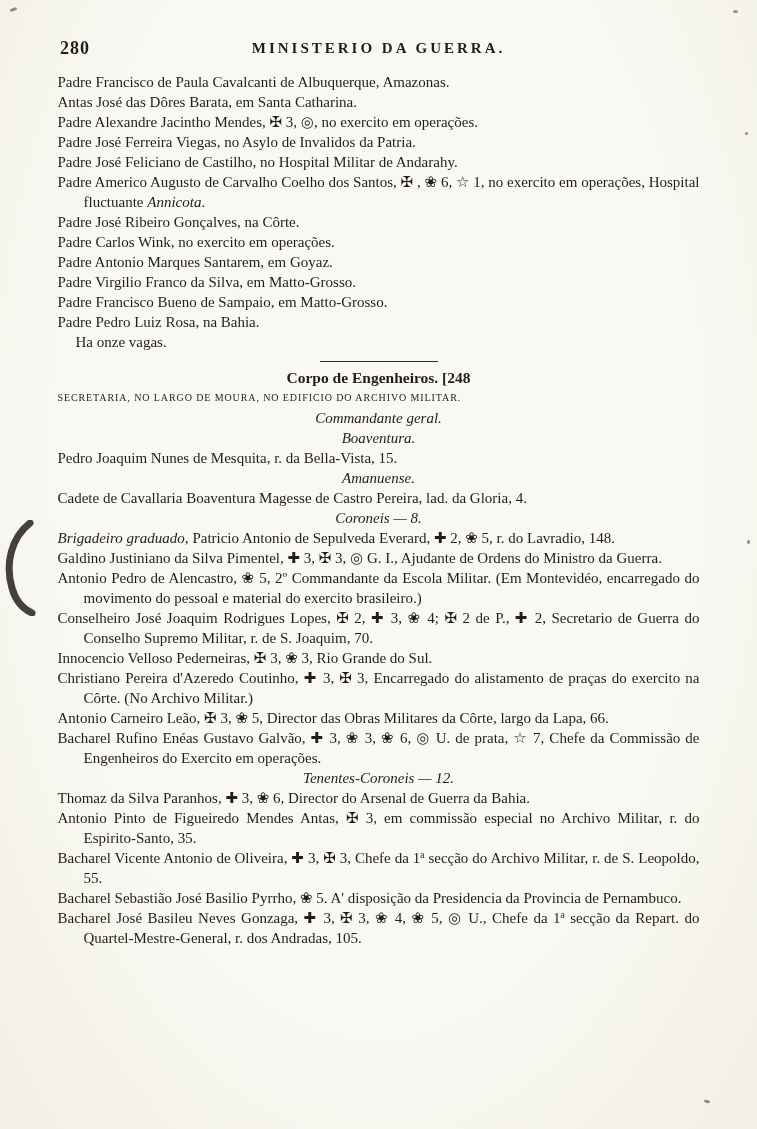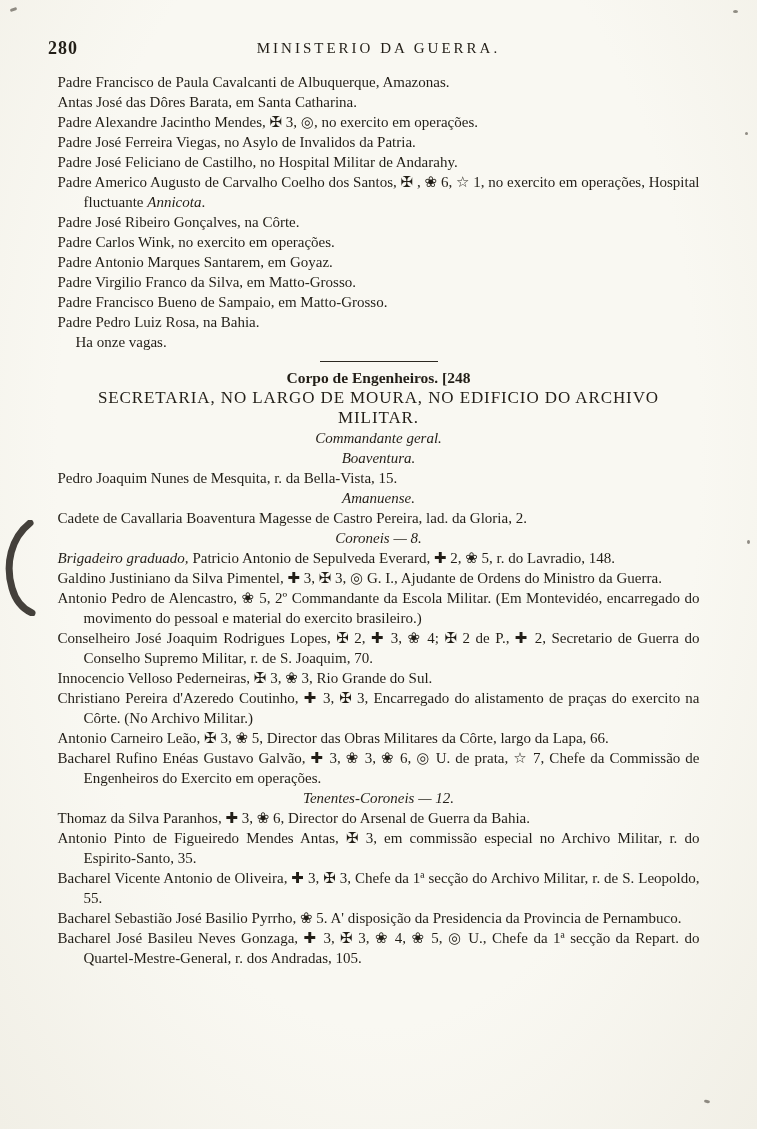--- a/index.html
+++ b/index.html
@@ -8,37 +8,37 @@
     width:757px;height:1129px;overflow:hidden;background:#dcd9d0;
   }
   .page{
     position:relative;width:757px;height:1129px;
     background:radial-gradient(ellipse at 50% 40%, #f9f8f2 60%, #f1efe6 100%);
     color:#221e17;
     font-family:"Liberation Serif","DejaVu Serif",serif;
   }
   .page-header{position:relative;height:66px;padding-top:40px}
   .page-number{
-    position:absolute;left:48px;top:38px;
+    position:absolute;left:60px;top:38px;
     font-size:18px;font-weight:bold;letter-spacing:1px;
   }
   .page-title{
     margin:0;text-align:center;
-    font-size:15px;font-weight:normal;letter-spacing:3px;
+    font-size:15px;font-weight:bold;letter-spacing:3px;
   }
   .document-body{
     margin:6px auto 0;width:642px;
     font-size:15px;line-height:20px;
   }
   .document-body p{margin:0}
   .entry{text-align:justify;padding-left:26px;text-indent:-26px}
   .entry.indent{padding-left:0;text-indent:18px;text-align:left}
   .italic-heading{text-align:center;font-style:italic;margin:1px 0}
   .section-title{text-align:center;font-weight:bold;font-size:15.5px;margin:7px 0 2px}
-  .smallcaps-line{text-align:center;font-size:17px;letter-spacing:.9px;margin:1px 0 2px}
+  .smallcaps-line{text-align:left;font-size:10px;letter-spacing:.9px;margin:1px 0 2px}
   .rule-line{width:118px;height:0;border-top:1.5px solid #2c2820;margin:9px auto 6px}
   .it{font-style:italic}
   .smudge{position:absolute;left:2px;top:520px}
   .speck{position:absolute;background:#3a352c;border-radius:50%;opacity:.55}
   .speck.s1{left:10px;top:8px;width:7px;height:3px;border-radius:2px;transform:rotate(-20deg)}
   .speck.s2{left:733px;top:10px;width:5px;height:3px}
   .speck.s3{left:745px;top:132px;width:3px;height:3px}
   .speck.s4{left:747px;top:540px;width:3px;height:4px}
   .speck.s5{left:704px;top:1100px;width:6px;height:3px;transform:rotate(12deg)}
 </style>
@@ -76,21 +76,21 @@
       <p class="entry"><span>Padre Francisco Bueno de Sampaio, em Matto-Grosso.</span></p>
       <p class="entry"><span>Padre Pedro Luiz Rosa, na Bahia.</span></p>
       <p class="entry indent"><span>Ha onze vagas.</span></p>
       <div class="rule-line"></div>
       <p class="section-title"><span>Corpo de Engenheiros. [248</span></p>
       <p class="smallcaps-line"><span>SECRETARIA, NO LARGO DE MOURA, NO EDIFICIO DO ARCHIVO MILITAR.</span></p>
       <p class="italic-heading"><span>Commandante geral.</span></p>
       <p class="italic-heading"><span>Boaventura.</span></p>
       <p class="entry"><span>Pedro Joaquim Nunes de Mesquita, r. da Bella-Vista, 15.</span></p>
       <p class="italic-heading"><span>Amanuense.</span></p>
-      <p class="entry"><span>Cadete de Cavallaria Boaventura Magesse de Castro Pereira, lad. da Gloria, 2.</span></p>
+      <p class="entry"><span>Cadete de Cavallaria Boaventura Magesse de Castro Pereira, lad. da Gloria, 4.</span></p>
       <p class="italic-heading"><span>Coroneis — 8.</span></p>
       <p class="entry"><span class="it">Brigadeiro graduado,</span><span> Patricio Antonio de Sepulveda Everard, ✚ 2, ❀ 5, r. do Lavradio, 148.</span></p>
       <p class="entry"><span>Galdino Justiniano da Silva Pimentel, ✚ 3, ✠ 3, ◎ G. I., Ajudante de Ordens do Ministro da Guerra.</span></p>
       <p class="entry"><span>Antonio Pedro de Alencastro, ❀ 5, 2º Commandante da Escola Militar. (Em Montevidéo, encarregado do movimento do pessoal e material do exercito brasileiro.)</span></p>
       <p class="entry"><span>Conselheiro José Joaquim Rodrigues Lopes, ✠ 2, ✚ 3, ❀ 4; ✠ 2 de P., ✚ 2, Secretario de Guerra do Conselho Supremo Militar, r. de S. Joaquim, 70.</span></p>
       <p class="entry"><span>Innocencio Velloso Pederneiras, ✠ 3, ❀ 3, Rio Grande do Sul.</span></p>
       <p class="entry"><span>Christiano Pereira d'Azeredo Coutinho, ✚ 3, ✠ 3, Encarregado do alistamento de praças do exercito na Côrte. (No Archivo Militar.)</span></p>
       <p class="entry"><span>Antonio Carneiro Leão, ✠ 3, ❀ 5, Director das Obras Militares da Côrte, largo da Lapa, 66.</span></p>
       <p class="entry"><span>Bacharel Rufino Enéas Gustavo Galvão, ✚ 3, ❀ 3, ❀ 6, ◎ U. de prata, ☆ 7, Chefe da Commissão de Engenheiros do Exercito em operações.</span></p>
       <p class="italic-heading"><span>Tenentes-Coroneis — 12.</span></p>

